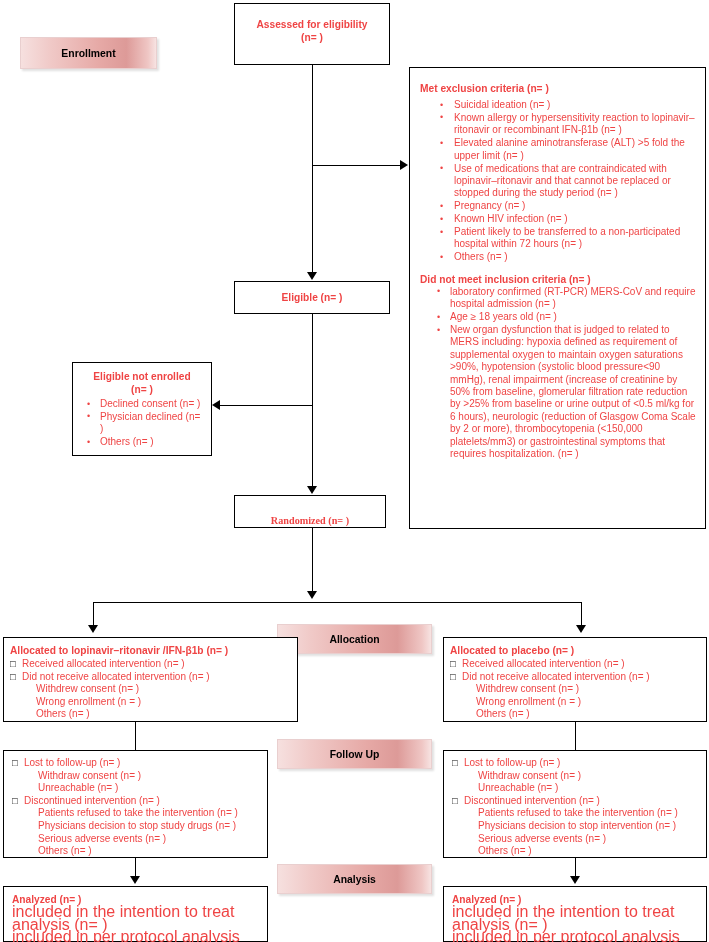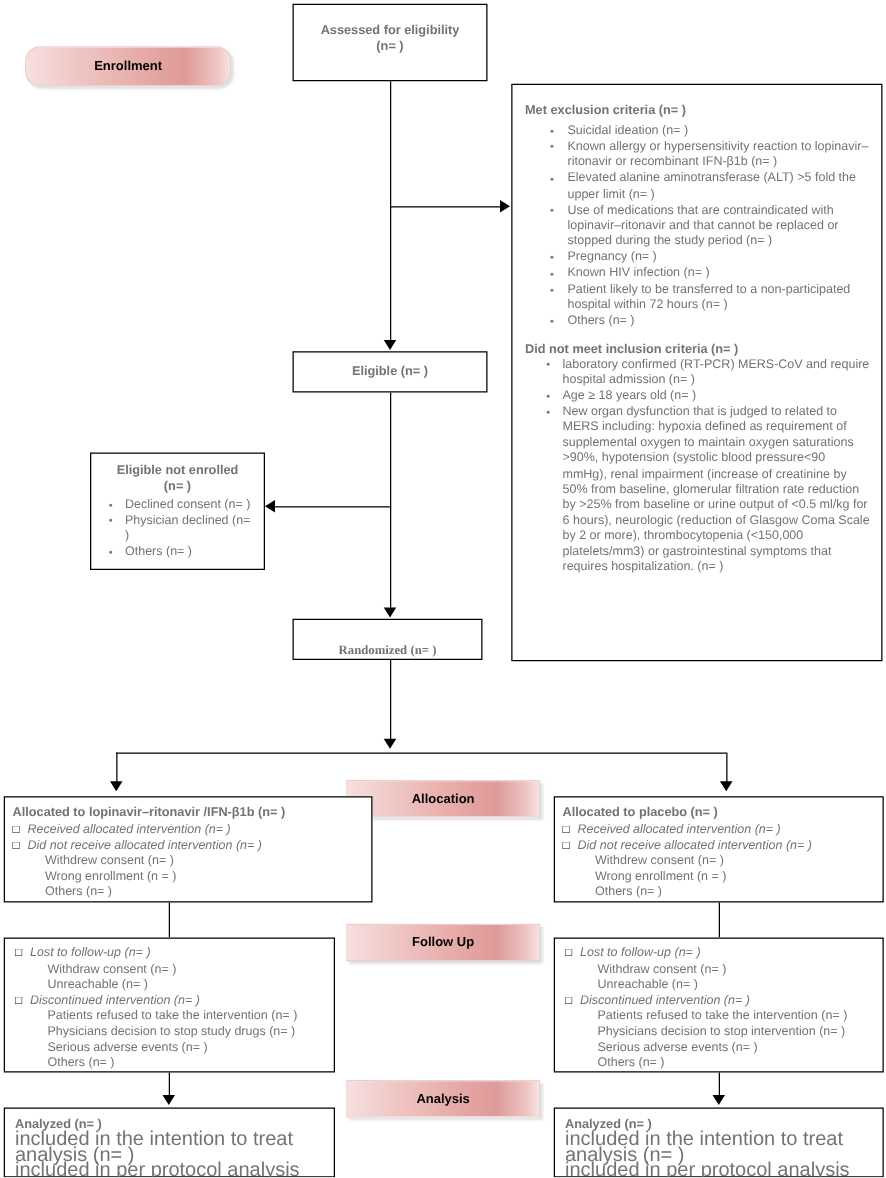--- a/index.html
+++ b/index.html
@@ -18,21 +18,21 @@
     background: #ffffff;
     overflow: hidden;
   }
 
   
   .box {
     position: absolute;
     box-sizing: border-box;
     border: 1.6px solid #000;
     background: #fff;
-    color: #737373;
+    color: #ef4444;
   }
   .box-title {
     font-weight: bold;
     font-size: 10.2px;
     line-height: 13px;
   }
   .box-title.center { text-align: center; }
 
   
   ul.bullets {
@@ -57,21 +57,20 @@
 
   ul.bullets.tight { padding-left: 30px; }
   ul.bullets.tight > li::before { left: -13px; }
 
   
   .cb-row {
     font-size: 10px;
     line-height: 12.6px;
     position: relative;
     padding-left: 12px;
-    font-style: italic;
   }
   .cb-row::before {
     content: "\25A1";
     position: absolute;
     left: 0;
     top: 0;
     font-size: 9.5px;
     color: #000;
   }
   .sub-row {
@@ -136,21 +135,21 @@
     border-top: 5px solid transparent;
     border-bottom: 5px solid transparent;
     border-right: 8px solid #000;
   }
 </style>
 </head>
 <body>
 
 <div id="canvas">
 
-  <div class="phase" style="left:20px; top:37px; width:165px; height:32px;border-radius:12px;">
+  <div class="phase" style="left:20px; top:37px; width:137px; height:32px;">
     <span>Enrollment</span>
   </div>
 
   <div class="phase" style="left:277px; top:624px; width:155px; height:30px;">
     <span>Allocation</span>
   </div>
 
   <div class="phase" style="left:277px; top:739px; width:155px; height:30px;">
     <span>Follow Up</span>
   </div>

